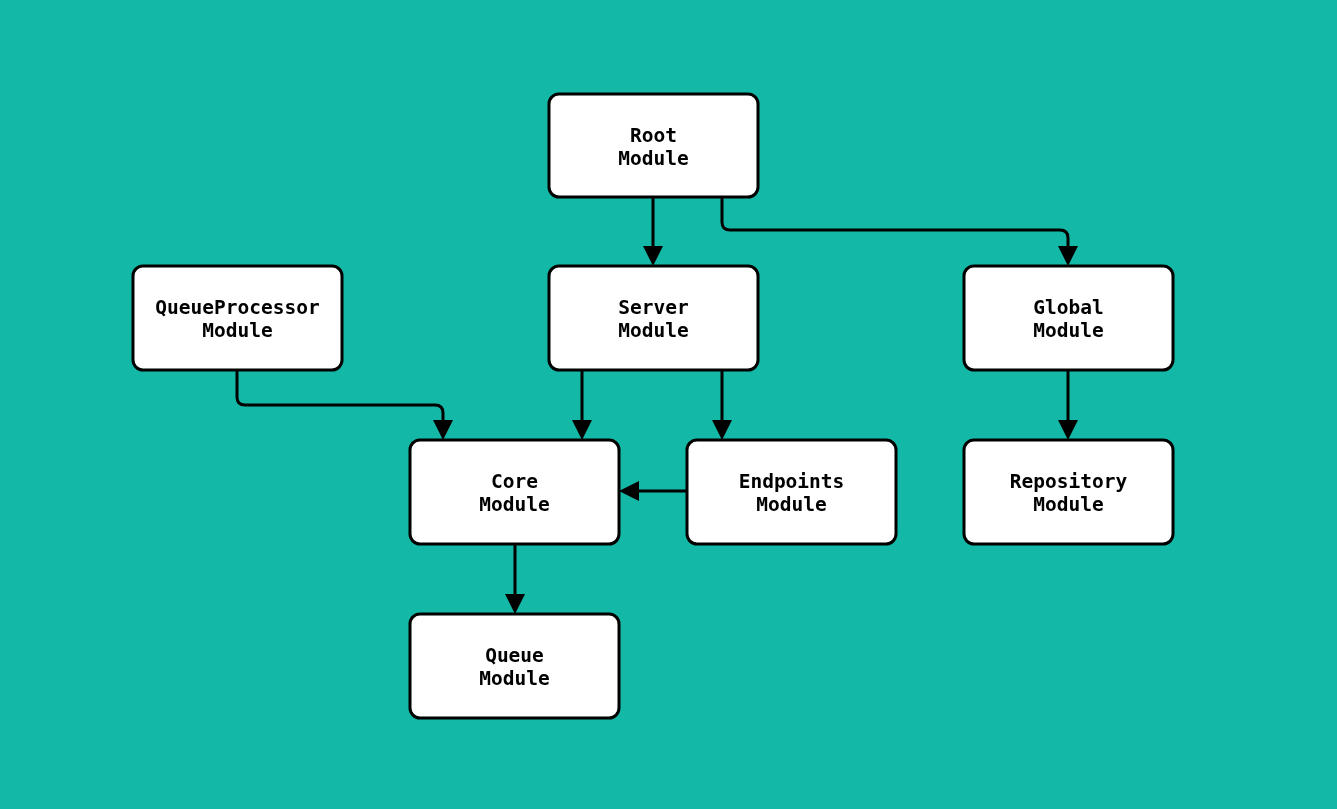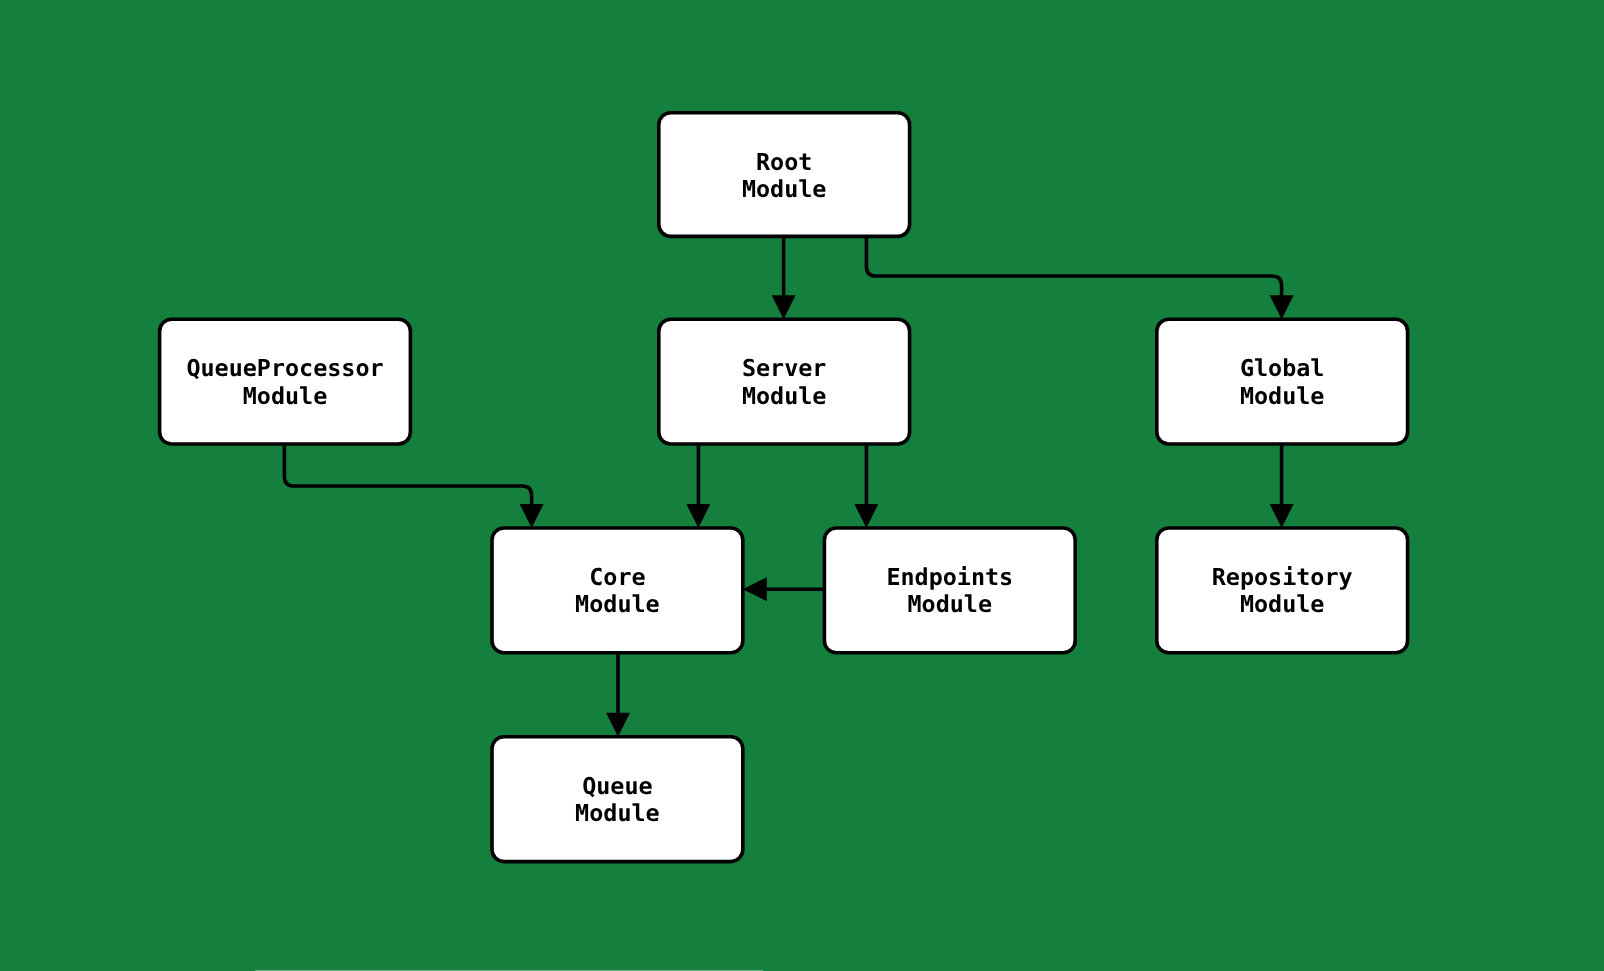--- a/index.html
+++ b/index.html
@@ -10,21 +10,21 @@
   body {
     width: 1337px;
     height: 809px;
     font-family: "DejaVu Sans Mono", "Liberation Mono", monospace;
     overflow: hidden;
   }
   #diagram-root {
     position: relative;
     width: 1337px;
     height: 809px;
-    background: #15803d;
+    background: #14b8a6;
     text-decoration: underline;
   }
   svg.diagram-canvas {
     position: absolute;
     top: 0;
     left: 0;
     width: 1337px;
     height: 809px;
     display: block;
   }

